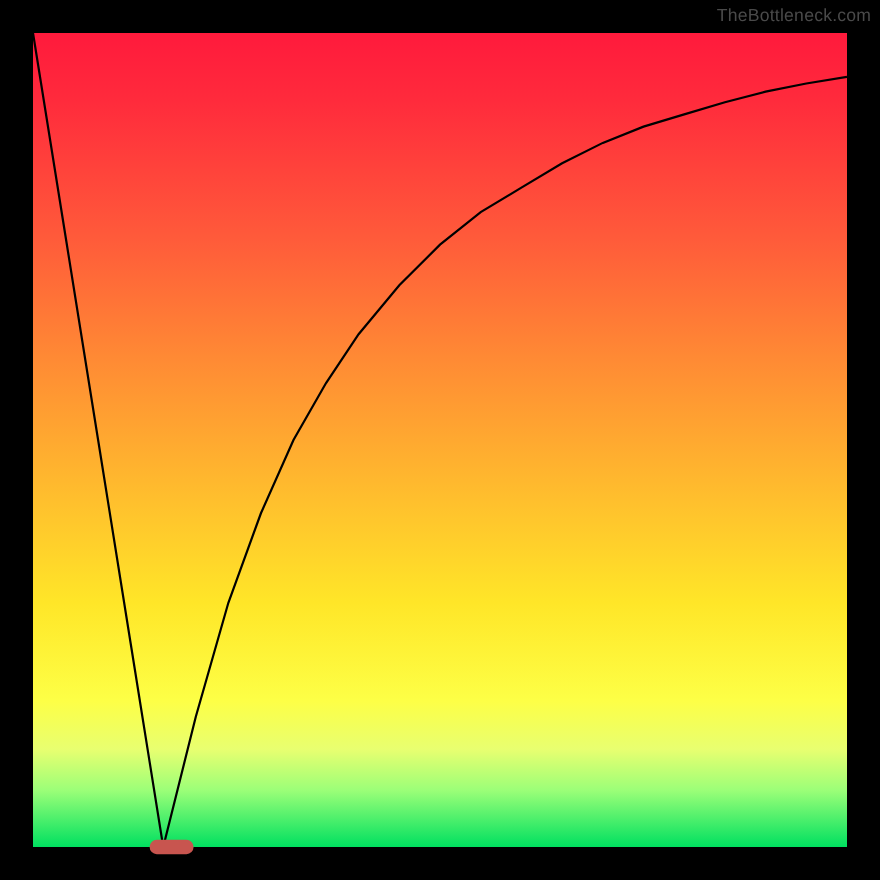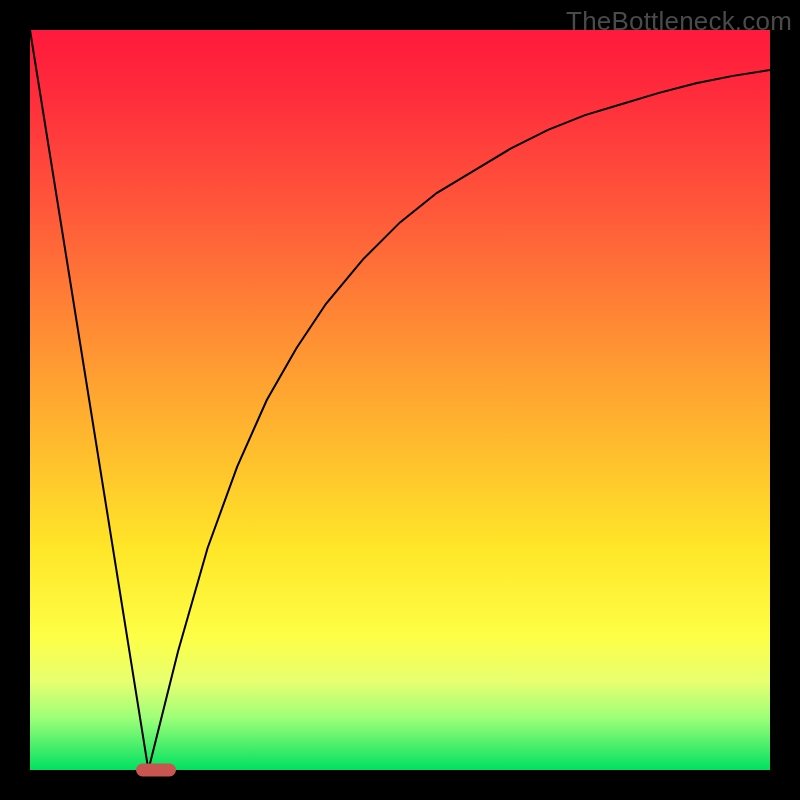--- a/index.html
+++ b/index.html
@@ -36,21 +36,21 @@
       #e8ff70 88%,
       #9cff78 93%,
       #00e060 100%
     );
   }
   .watermark {
     position: absolute;
     top: 6px;
     right: 8px;
     color: #4a4a4a;
-    font-size: 26px;
+    font-size: 16px;
     font-weight: 500;
     letter-spacing: 0.2px;
     user-select: none;
   }
   svg.curves {
     position: absolute;
     left: 0;
     top: 0;
     width: 740px;
     height: 740px;

